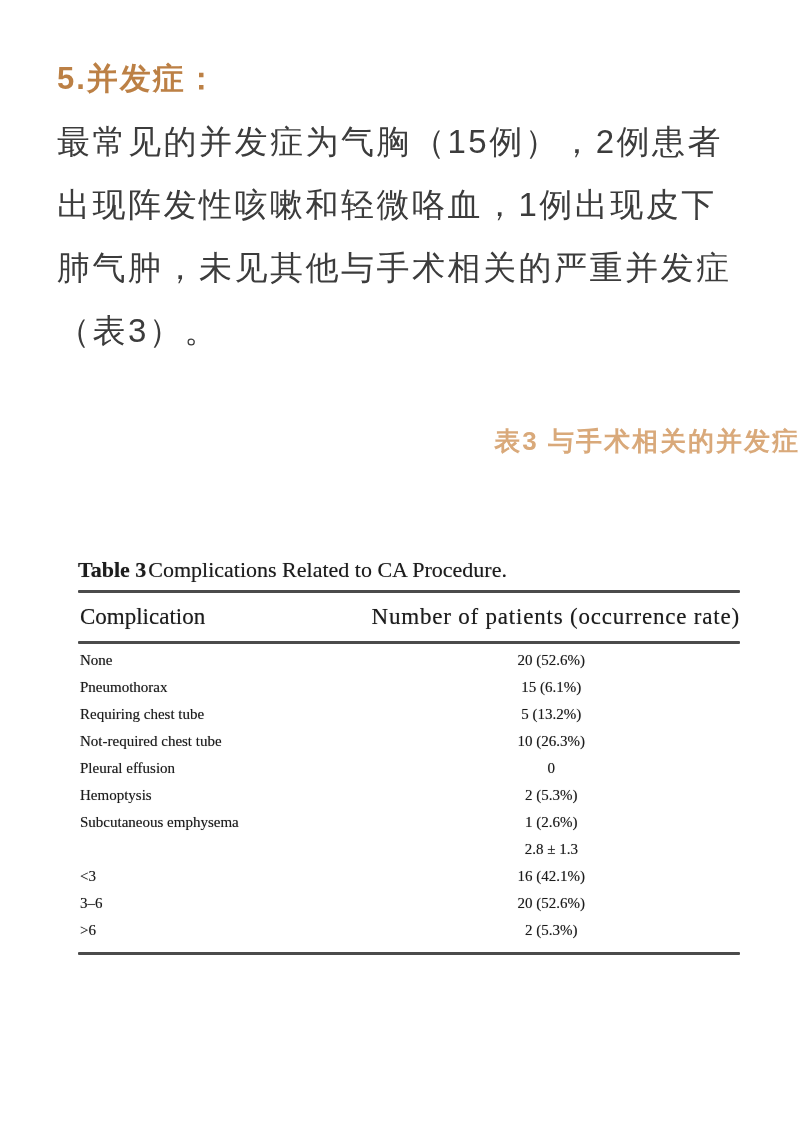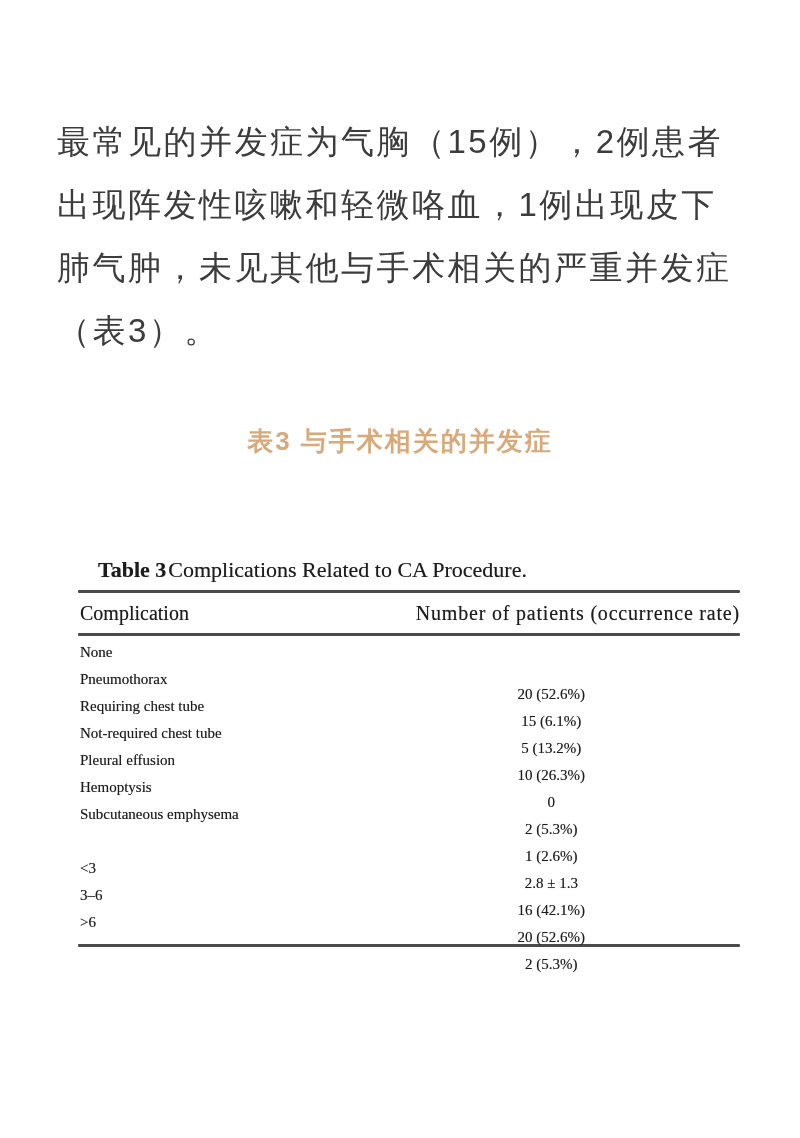--- a/index.html
+++ b/index.html
@@ -12,49 +12,50 @@
     font-size:31px; font-weight:700; letter-spacing:2px;
     color:var(--heading, #bc8045);
   }
   .para {
     position:absolute; left:57px; top:110px; width:710px;
     font-size:33px; line-height:63px; letter-spacing:2.5px;
     color:var(--body, #3c3c3c); font-weight:400;
   }
   .para .pline { white-space:nowrap; }
   .caption {
-    position:absolute; left:0; top:424px; width:800px; text-align:center;
+    position:absolute; left:0; top:424px; width:800px; text-align:right;
     font-size:26px; font-weight:700; letter-spacing:2px;
     color:var(--caption, #d9a97a);
   }
   .table-figure {
     position:absolute; left:78px; top:556px; width:662px; margin:0;
     font-family:"Liberation Serif", serif; color:var(--table, #1c1c1c);
     text-shadow:0 0 0.7px rgba(40,40,40,0.55);
   }
   .tf-title { height:34px; font-size:22px; line-height:28px; }
-  .tf-title-label { font-weight:700;margin-left:20px; }
+  .tf-title-label { font-weight:700; }
   .tf-title-text { margin-left:2px; }
   .rule { height:3px; background:var(--rule, #4b4b4b); border-radius:1px; }
-  .tf-header { position:relative; height:40px; font-size:20px; }
+  .tf-header { position:relative; height:48px; font-size:23px; }
   .tf-h1 { position:absolute; left:2px; top:50%; transform:translateY(-50%); }
   .tf-h2 { position:absolute; right:0; top:50%; transform:translateY(-50%);
            letter-spacing:0.8px; white-space:nowrap; }
   .tf-body { padding:3px 0 8px 0; }
   .tf-row { position:relative; height:27px; line-height:27px; font-size:15px; }
   .tf-label { margin-left:2px; }
   .tf-value { position:absolute; left:71.5%; transform:translateX(-50%);
-              white-space:nowrap;margin-top:42px; }
+              white-space:nowrap; }
   .tf-footnote { margin:11px 0 0 1px; font-size:19.5px; }
 </style>
 </head>
 <body>
 
 <div class="page">
 
+  <h1 class="heading">5.并发症：</h1>
 
   <div class="para">
     <div class="pline">最常见的并发症为气胸（15例），2例患者</div>
     <div class="pline">出现阵发性咳嗽和轻微咯血，1例出现皮下</div>
     <div class="pline">肺气肿，未见其他与手术相关的严重并发症</div>
     <div class="pline">（表3）。</div>
   </div>
 
   <div class="caption">表3 与手术相关的并发症</div>
 

